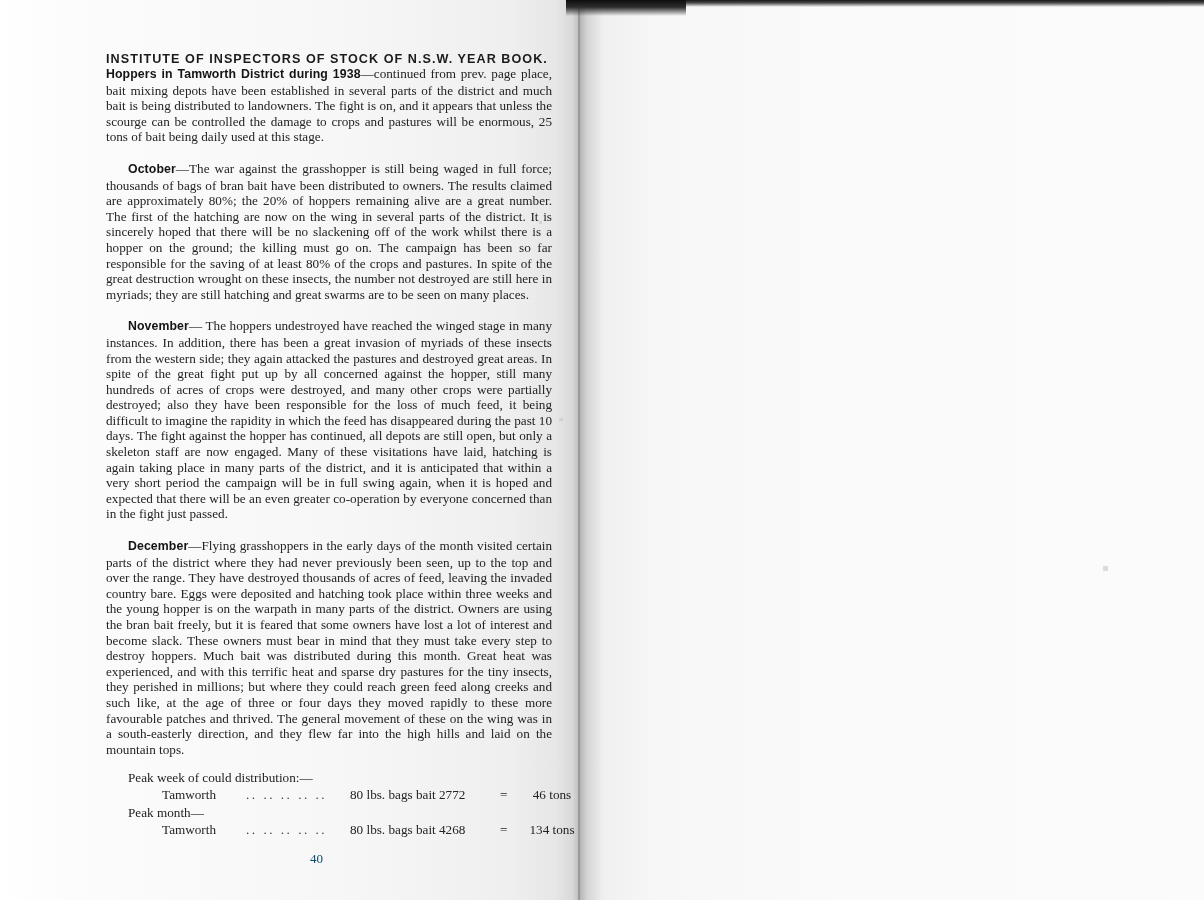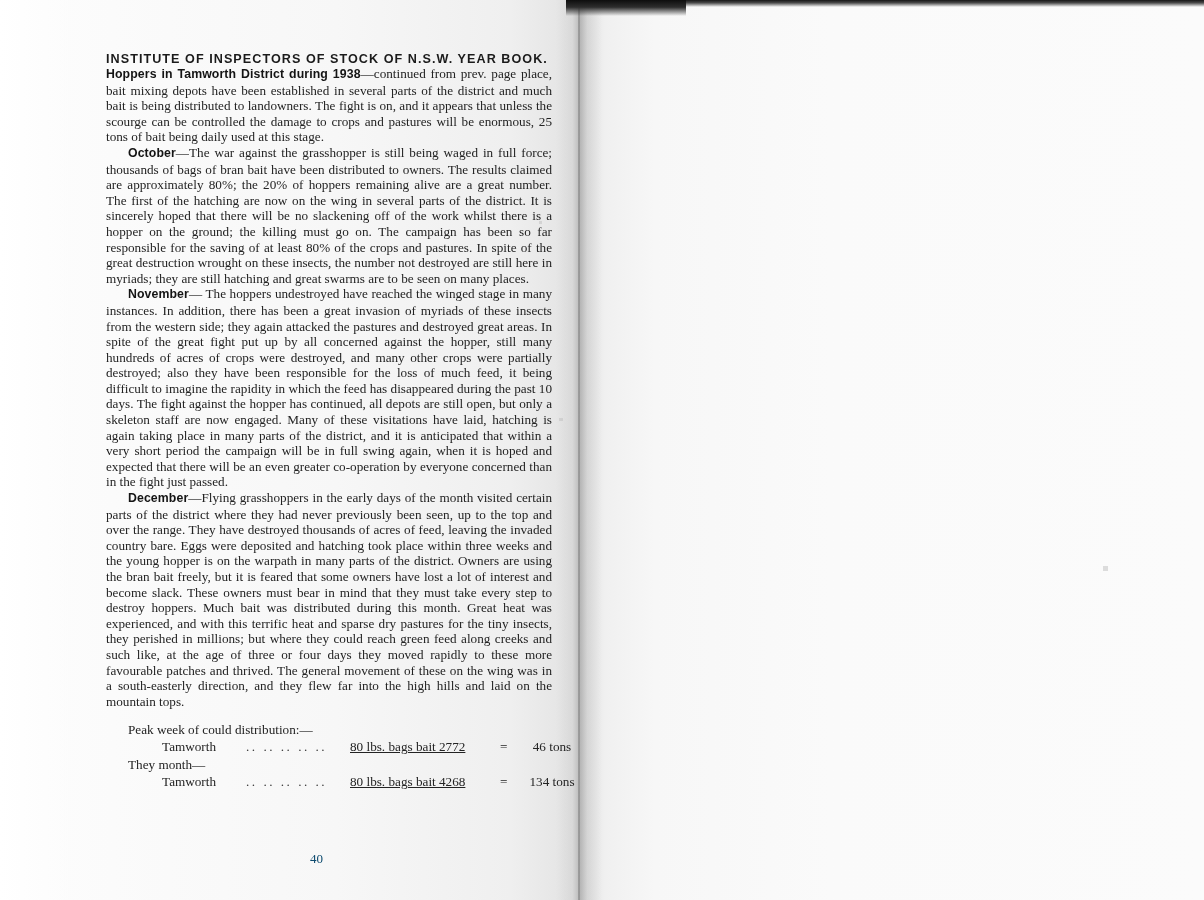--- a/index.html
+++ b/index.html
@@ -42,34 +42,34 @@
     font-family:"Liberation Sans",sans-serif;
     font-weight:bold;font-size:12.6px;letter-spacing:1.05px;
     color:#1b1b1b;white-space:nowrap;
   }
 
   p.body{
     margin:0;font-size:13.2px;line-height:15.6px;
     text-align:justify;color:#232323;
     -webkit-hyphens:none;hyphens:none;
   }
-  p.indent{text-indent:22px;}
+  p.indent{text-indent:22px;margin-top:16px;}
   .runin{
     font-family:"Liberation Sans",sans-serif;
     font-weight:bold;font-size:12.3px;color:#141414;letter-spacing:0.1px;
   }
   .lead{margin-top:11px;}
 
   
   .peak-block{margin-top:12px;}
   .peak-head{font-size:13.2px;line-height:17px;color:#232323;padding-left:22px;}
   .peak-row{font-size:13.2px;line-height:18px;color:#232323;padding-left:56px;white-space:nowrap;}
   .pk-name{display:inline-block;width:84px;}
   .pk-dots{display:inline-block;width:104px;letter-spacing:2.5px;color:#3a3a3a;}
-  .pk-mid{display:inline-block;width:150px;text-decoration:underline;}
+  .pk-mid{display:inline-block;width:150px;}
   .pk-eq{display:inline-block;width:20px;}
   .pk-tons{display:inline-block;width:64px;text-align:center;}
 
   .folio{position:absolute;font-size:13px;color:#0c4a6e;}
   .folio-left{left:310px;top:851px;}
 
   
   .speck{position:absolute;background:#bdbdbd;opacity:.5;}
 </style>
 </head>
@@ -112,21 +112,21 @@
       </p>
 
       <div class="peak-block">
         <div class="peak-head">Peak week of could distribution:—</div>
         <div class="peak-row">
           <span class="pk-name">Tamworth</span><span class="pk-dots">.. .. .. .. ..</span><span class="pk-mid">80 lbs. bags bait 2772</span><span class="pk-eq">=</span><span class="pk-tons">46 tons</span>
         </div>
       </div>
 
       <div>
-        <div class="peak-head">They month—</div>
+        <div class="peak-head">Peak month—</div>
         <div class="peak-row">
           <span class="pk-name">Tamworth</span><span class="pk-dots">.. .. .. .. ..</span><span class="pk-mid">80 lbs. bags bait 4268</span><span class="pk-eq">=</span><span class="pk-tons">134 tons</span>
         </div>
       </div>
 
     </div>
     <div class="folio folio-left">40</div>
   </div>
 
   <div class="page page-right">

